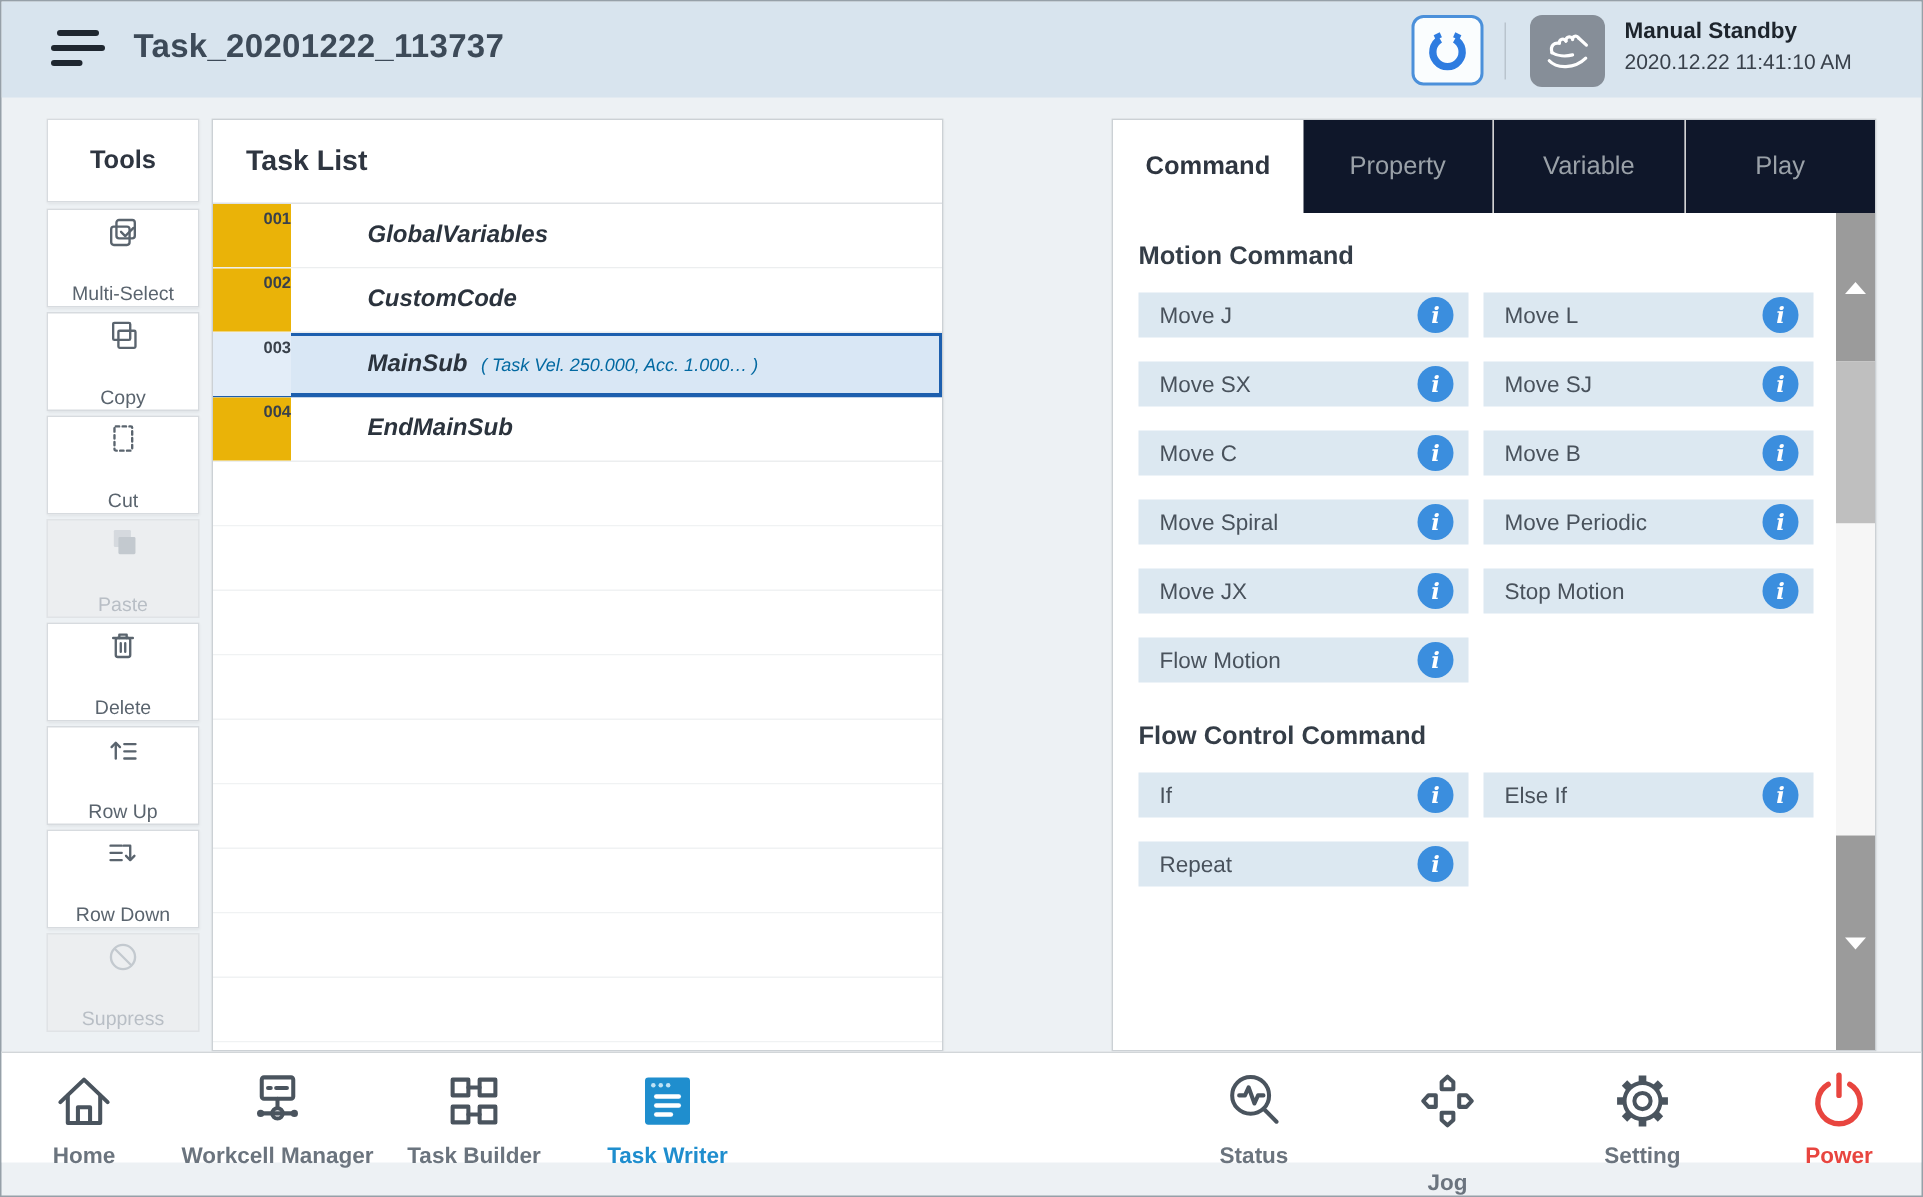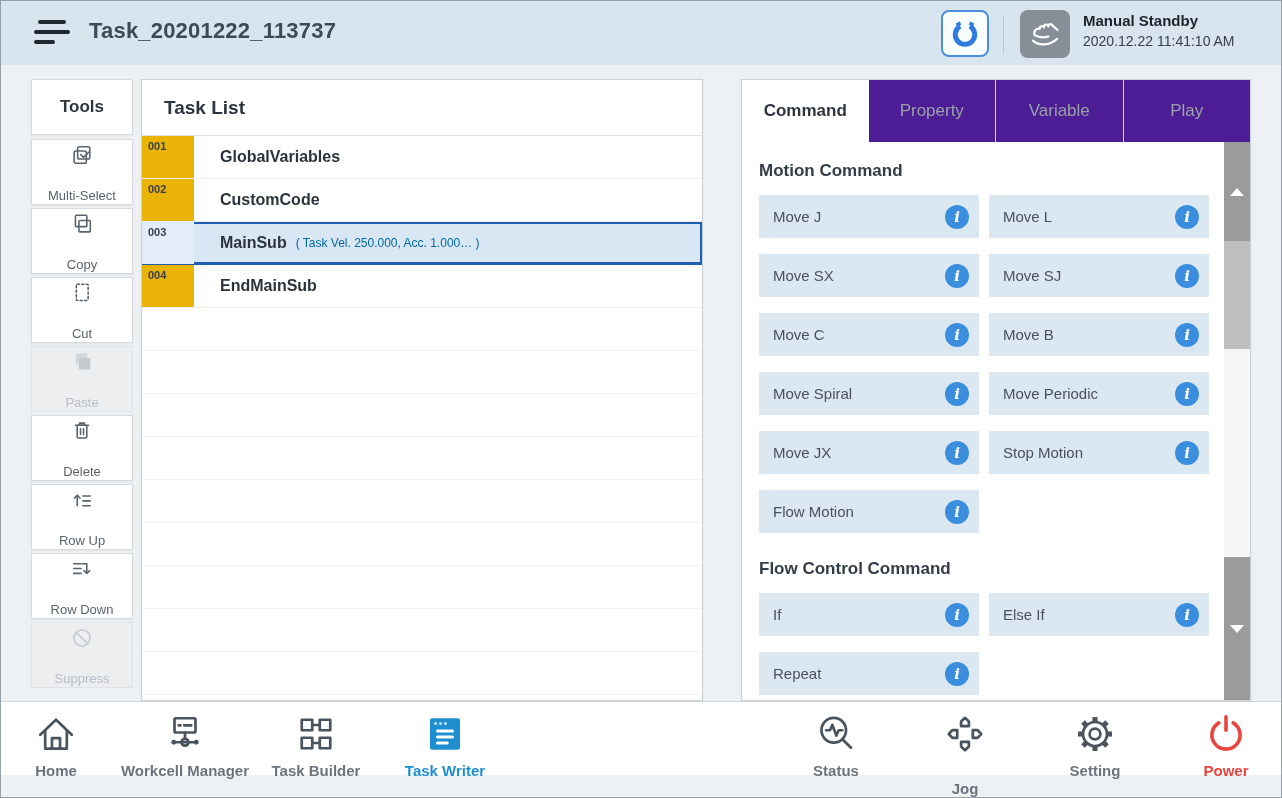--- a/index.html
+++ b/index.html
@@ -24,44 +24,44 @@
   
   .sidebar { position:absolute; left:30px; top:78px; width:84px; height:612px; }
   .tools-header { width:102px; height:56px; background:#fff; border:1px solid #d7dbdf; box-shadow:0 1px 2px rgba(0,0,0,.06); display:flex; align-items:center; justify-content:center; font-size:17px; font-weight:bold; color:#2e3540; margin-bottom:4px; }
   .tool { width:102px; height:66px; background:#fff; border:1px solid #d7dbdf; box-shadow:0 1px 2px rgba(0,0,0,.06); margin-bottom:3px; display:flex; flex-direction:column; align-items:center; justify-content:center; color:#5a646e; }
   .tool .tool-icon { width:28px; height:28px; }
   .tool .tool-label { font-size:13px; color:#5a646e; margin-top:19px; }
   .tool.disabled { background:#eceef0; border-color:#e0e3e6; box-shadow:none; color:#c3c9cf; }
   .tool.disabled .tool-label { color:#b8bec5; }
 
   
-  .task-panel { position:absolute; left:140px; top:78px; width:562px; height:622px; background:#fff; border:1px solid #ccd1d5; box-shadow:0 1px 2px rgba(0,0,0,.06); overflow:hidden; }
+  .task-panel { position:absolute; left:140px; top:78px; width:488px; height:622px; background:#fff; border:1px solid #ccd1d5; box-shadow:0 1px 2px rgba(0,0,0,.06); overflow:hidden;text-align:right; }
   .task-header { height:56px; display:flex; align-items:center; padding-left:22px; font-size:19px; font-weight:bold; color:#2e3540; border-bottom:1px solid #dfe2e5; }
   .row { position:relative; display:flex; height:43px; border-bottom:1px solid #eceeef; background:#fff; }
   .row-num { width:52px; background:#eab308; font-size:11px; font-weight:bold; color:#39414b; padding:4px 0 0 6px; }
-  .row-body { flex:1; display:flex; align-items:center; padding-left:26px; }
+  .row-body { flex:1; display:flex; align-items:center; padding-left:51px;font-style:italic; }
   .row-name { font-size:16px; font-weight:bold; color:#2b333d; }
   .row-detail { font-size:12px; color:#0369a1; margin-left:9px; white-space:nowrap; }
   .row.selected { background:#d9e7f5; box-shadow:inset 0 0 0 2px #1d5fae; border-bottom-color:#1d5fae; }
   .row.selected .row-num { background:#e3edf8; }
   .row.empty { background:#fff; }
   .row.empty { border-bottom:1px solid #f997; border-bottom:1px solid #f0f2f3; }
 
   
   .right-panel { position:absolute; left:740px; top:78px; width:510px; height:622px; background:#fff; border:1px solid #ccd1d5; box-shadow:0 1px 2px rgba(0,0,0,.06); overflow:hidden; }
   .tabbar { display:flex; height:62px; }
-  .tab { flex:1; display:flex; align-items:center; justify-content:center; font-size:17px; color:#9aa1a8; background:#4c1d95; border-left:1px solid #d2d2d2; }
+  .tab { flex:1; display:flex; align-items:center; justify-content:center; font-size:17px; color:#9aa1a8; background:#0f172a; border-left:1px solid #d2d2d2; }
   .tab:first-child { border-left:none; }
   .tab.active { background:#fff; color:#2e3540; font-weight:bold; border-left:none; }
   .tab.active + .tab { border-left:none; }
   .rp-content { padding:0 17px 0 17px; width:484px; }
   .section-title { font-size:17px; font-weight:bold; color:#343d47; margin:19px 0 14px 0; }
   .section-title.mt2 { margin-top:26px; }
   .cmd-grid { display:grid; grid-template-columns:220px 220px; column-gap:10px; row-gap:16px; }
-  .cmd-btn { height:43px; background:#dce8f1; display:flex; align-items:center; justify-content:space-between; padding:0 10px 0 14px; }
+  .cmd-btn { height:30px; background:#dce8f1; display:flex; align-items:center; justify-content:space-between; padding:0 10px 0 14px; }
   .cmd-label { font-size:15px; color:#49525c; }
   .info-badge { width:24px; height:24px; border-radius:50%; background:#3b8ede; color:#fff; display:flex; align-items:center; justify-content:center; font-family:"DejaVu Serif", serif; font-weight:bold; font-style:italic; font-size:15px; }
   .info-badge::after { content:"i"; }
   .info-badge.disabled { background:#a9cdee; }
 
   
   .rp-scrollbar { position:absolute; right:0; top:62px; bottom:0; width:26px; display:flex; flex-direction:column; }
   .sb-btn { background:#9b9b9b; display:flex; align-items:center; justify-content:center; }
   .sb-up { height:99px; }
   .sb-down { height:143px; }

